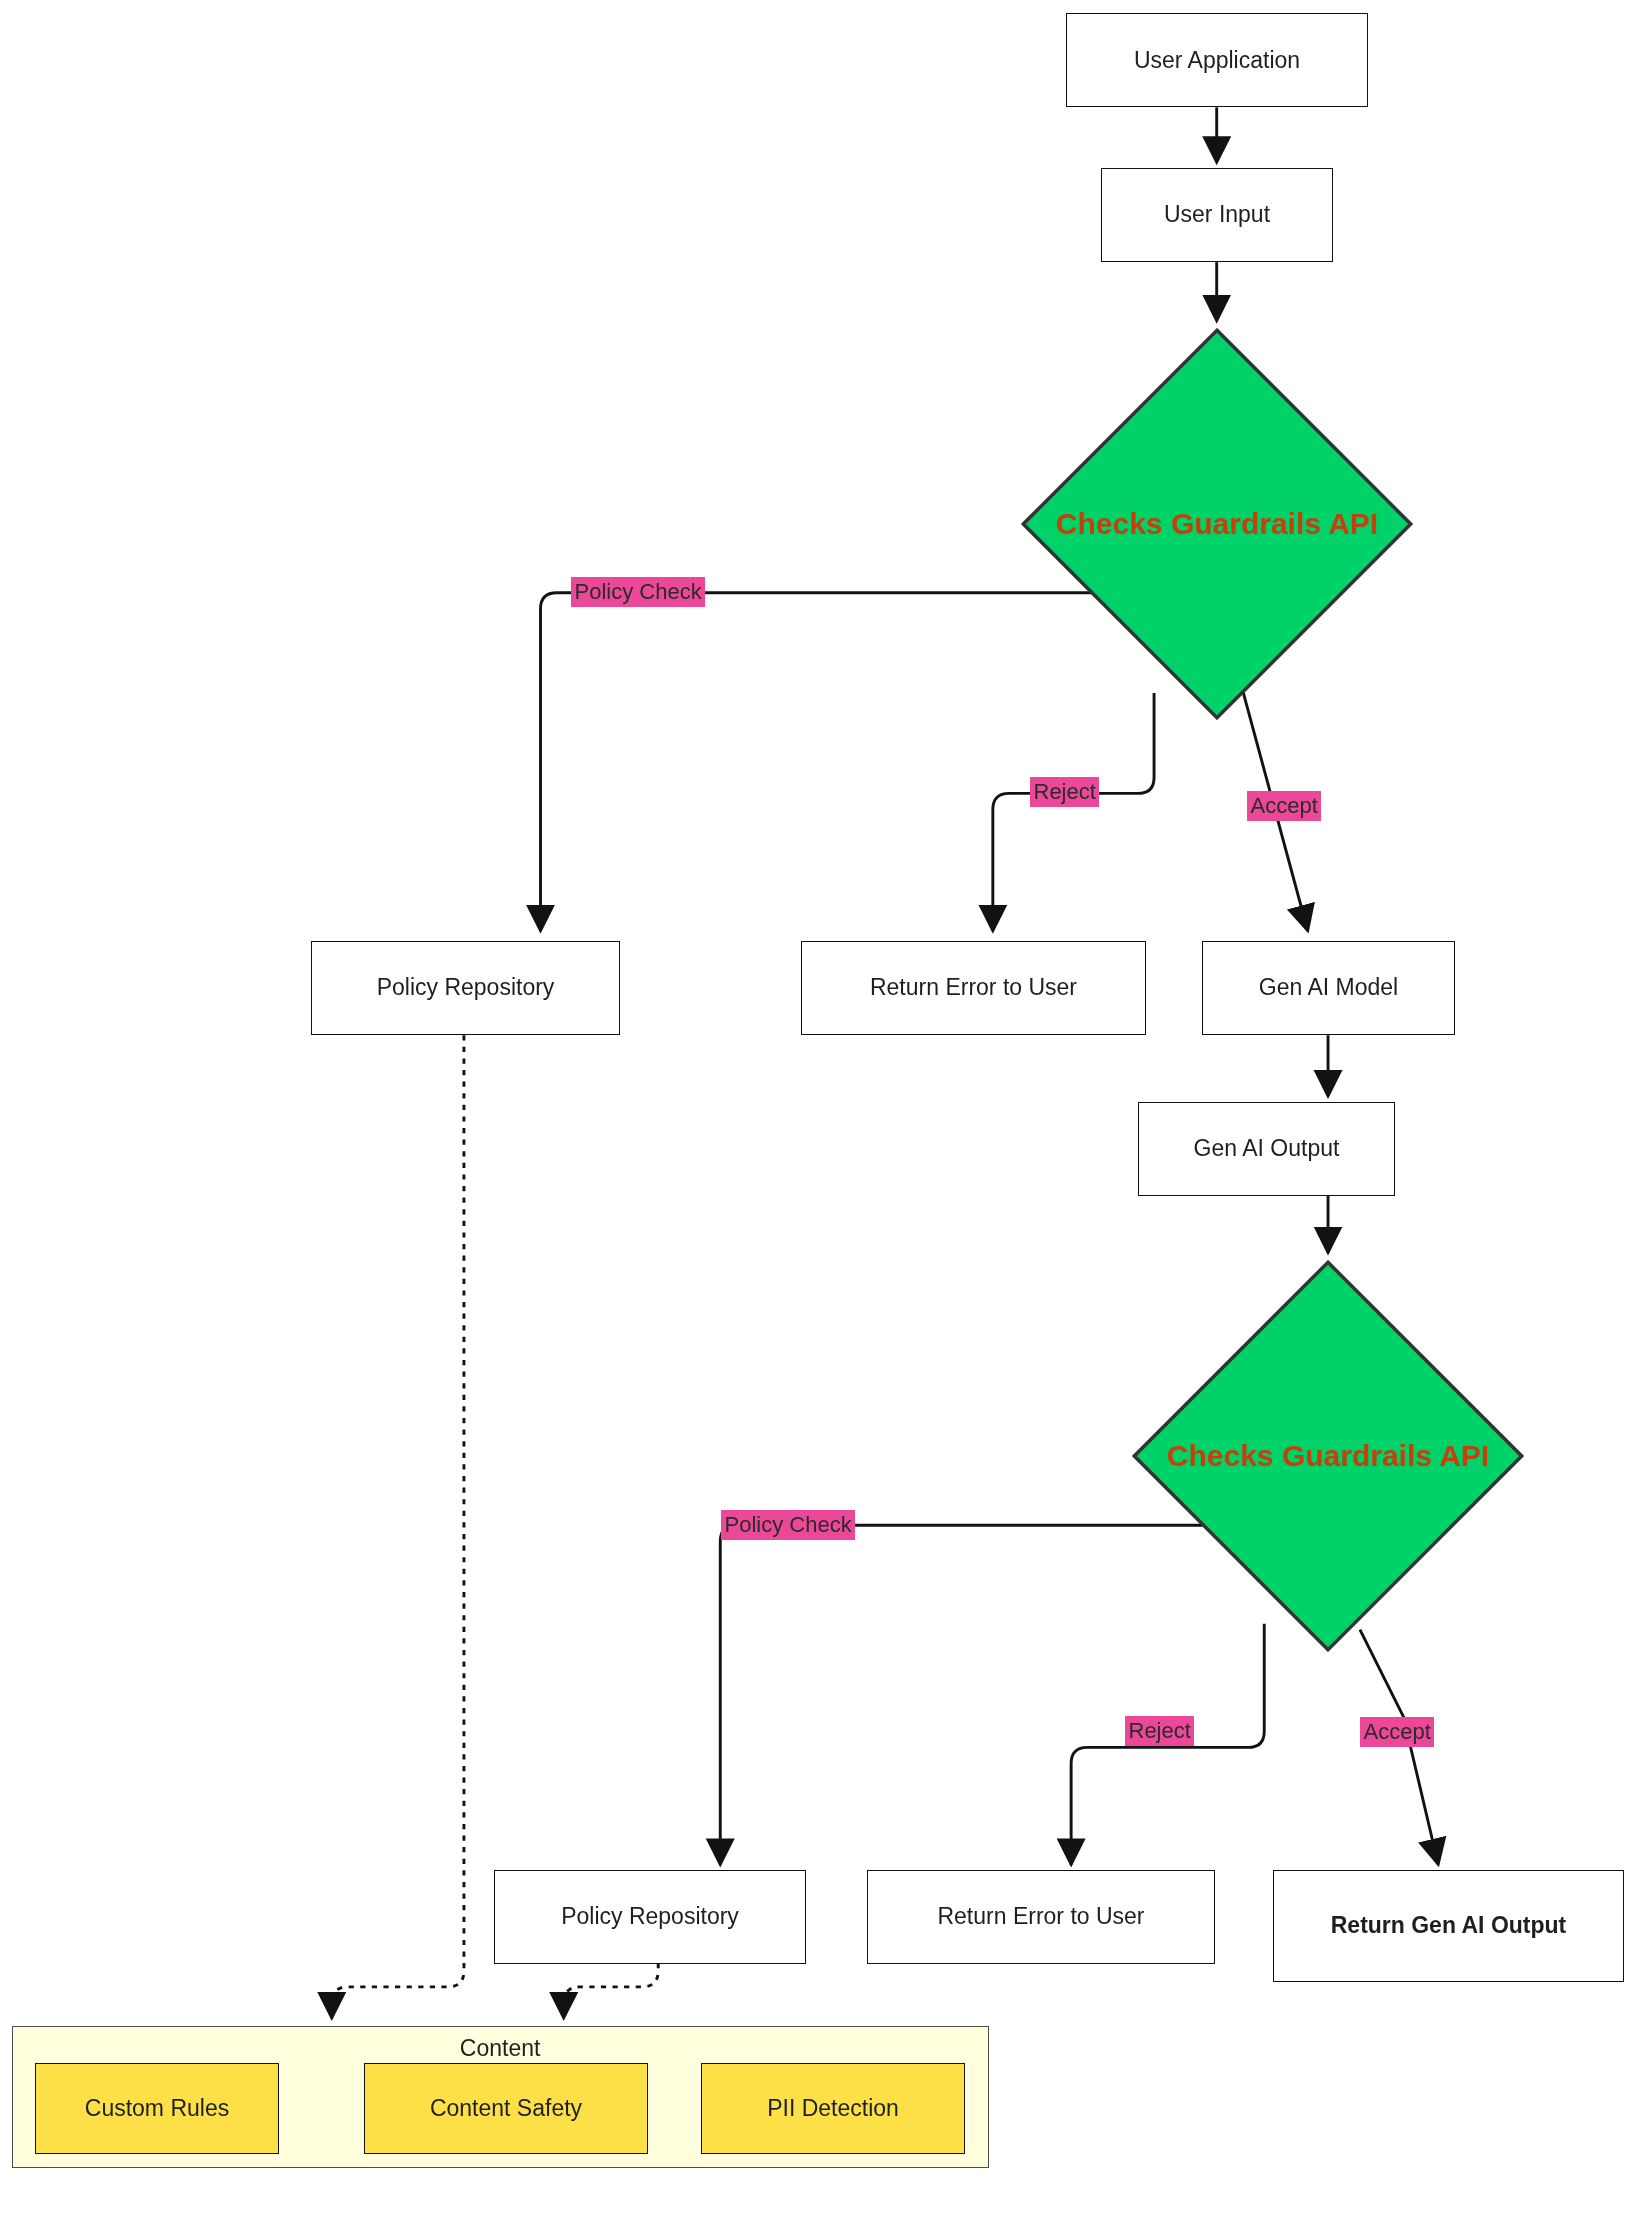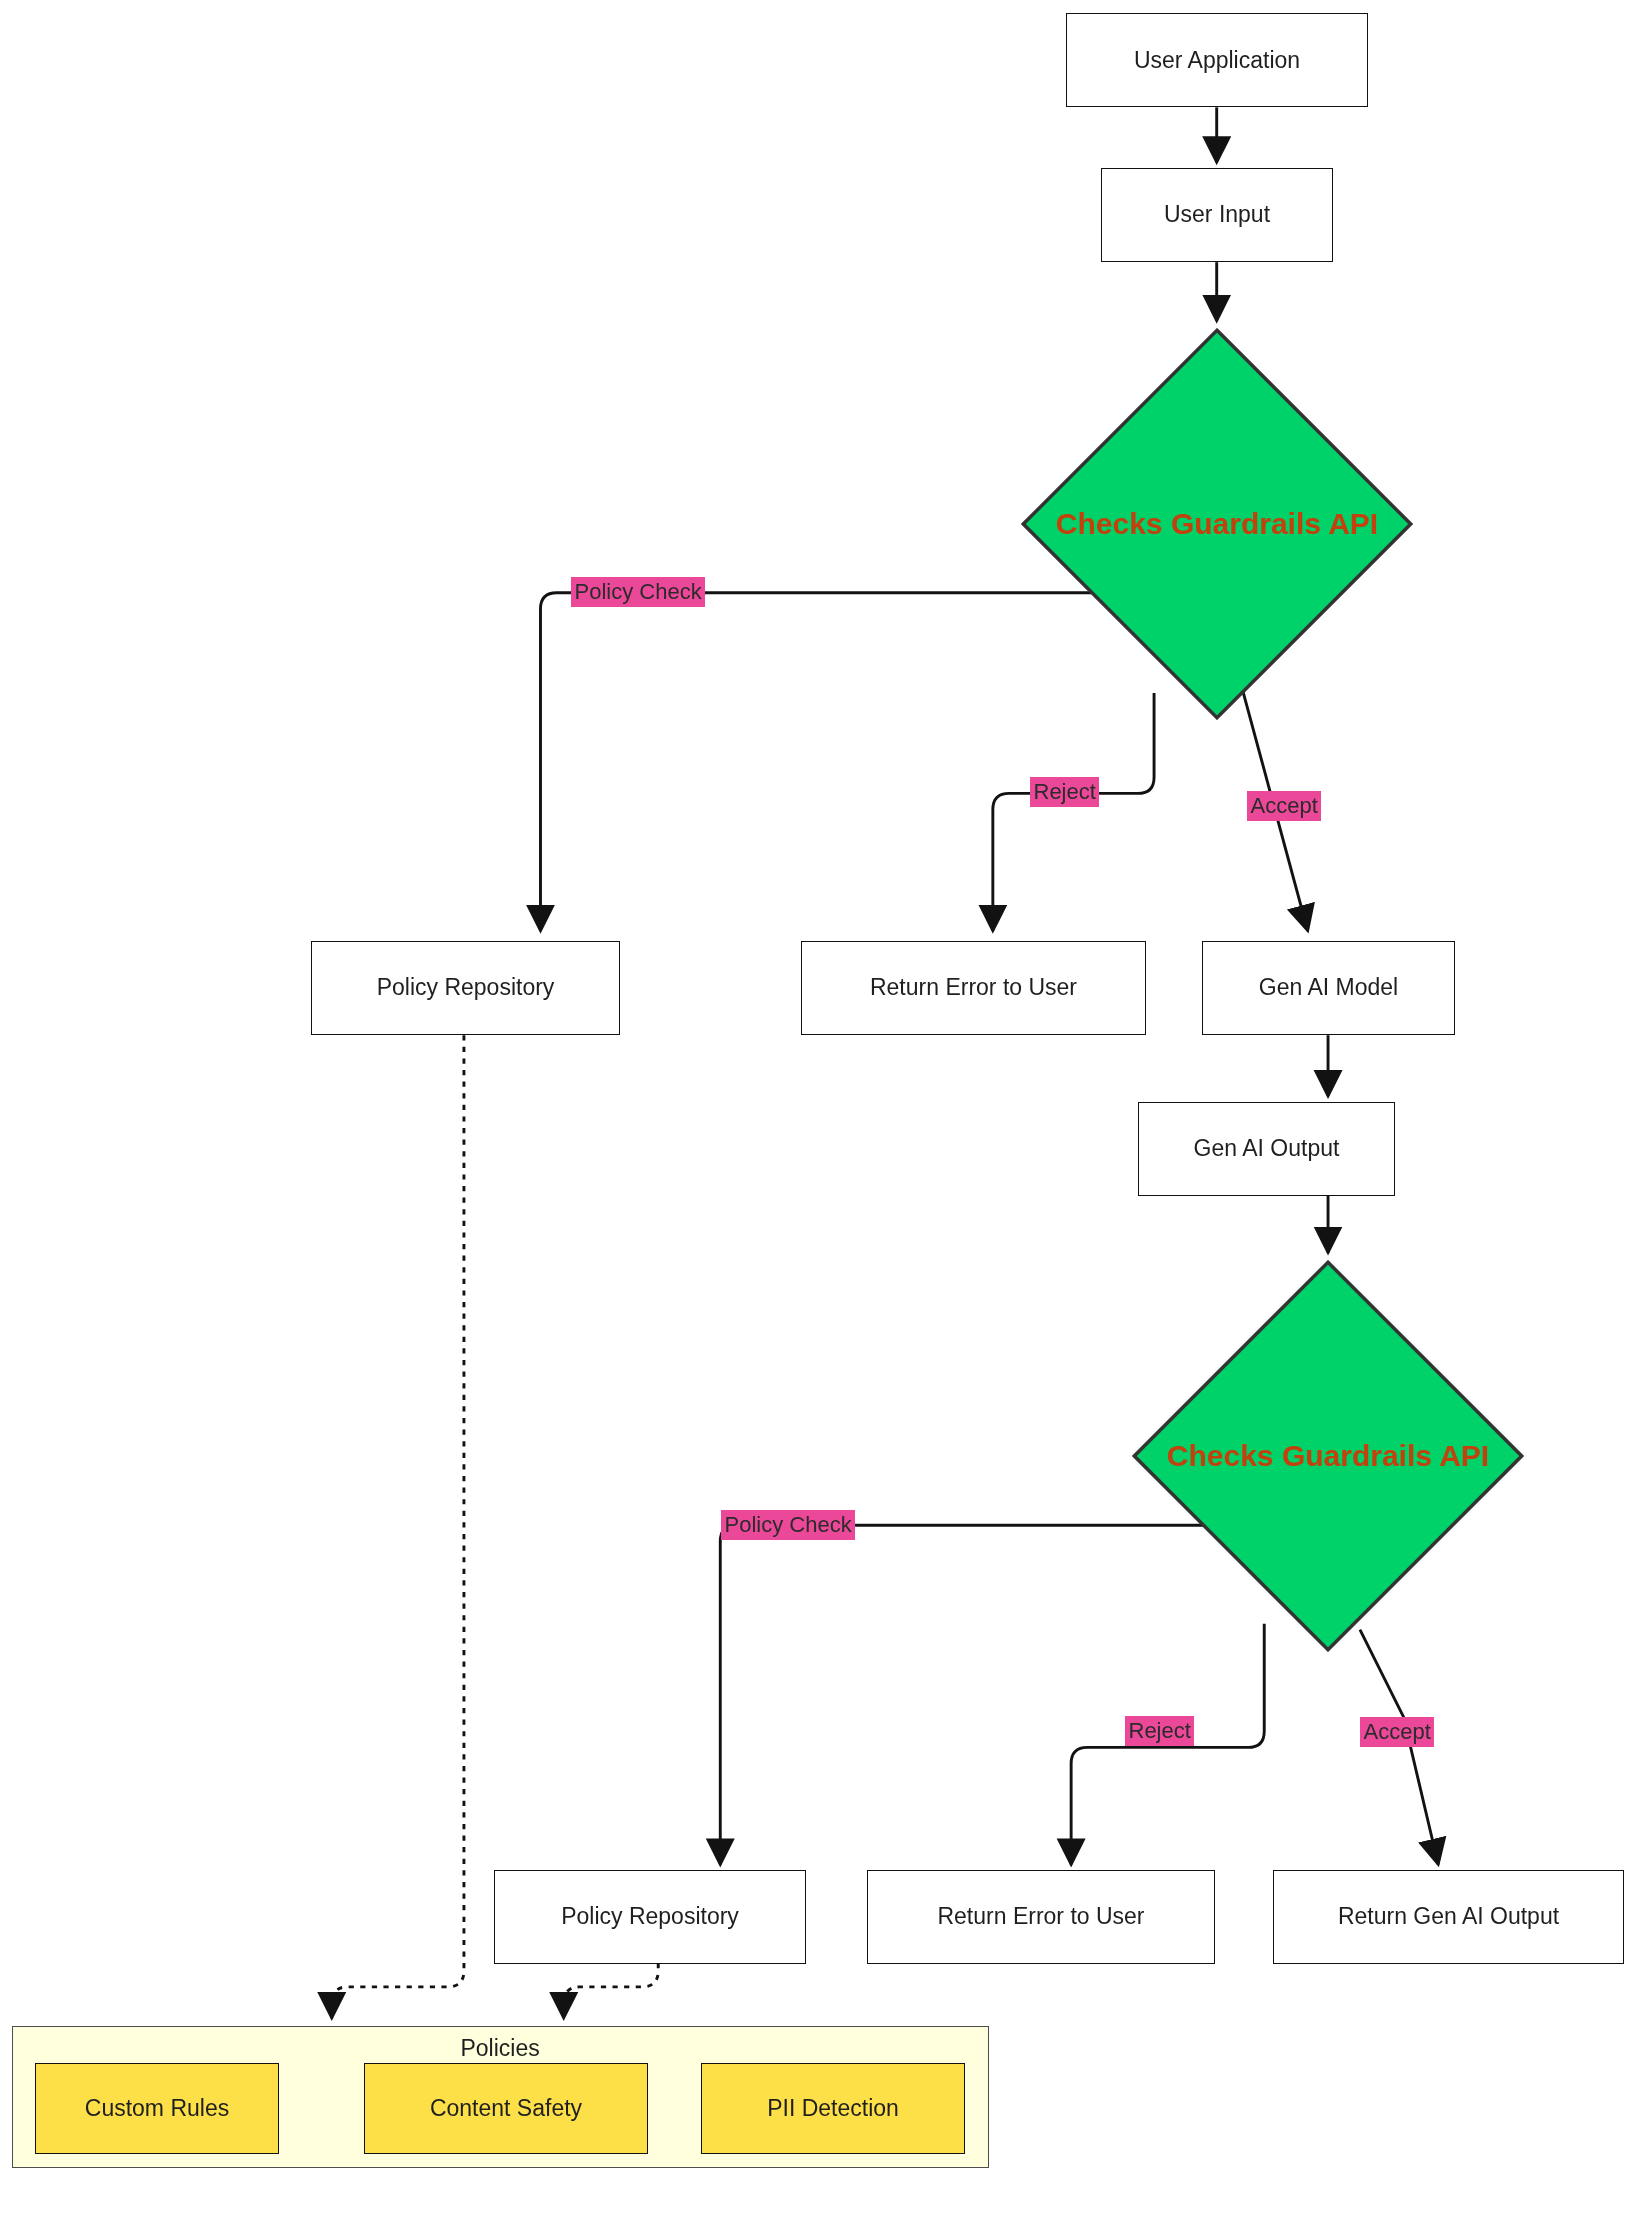--- a/index.html
+++ b/index.html
@@ -185,38 +185,38 @@
   </div>
 
   <div class="node rect" style="left:494px; top:1870px; width:312px; height:94px;">
     <span>Policy Repository</span>
   </div>
 
   <div class="node rect" style="left:867px; top:1870px; width:348px; height:94px;">
     <span>Return Error to User</span>
   </div>
 
-  <div class="node rect" style="left:1273px; top:1870px; width:351px; height:94px;">
+  <div class="node rect" style="left:1273px; top:1870px; width:351px; height:112px;font-weight:bold;">
     <span>Return Gen AI Output</span>
   </div>
 
   <div class="edge-label" style="left:571px; top:577px;">Policy Check</div>
 
   <div class="edge-label" style="left:1030px; top:777px;">Reject</div>
 
   <div class="edge-label" style="left:1247px; top:791px;">Accept</div>
 
   <div class="edge-label" style="left:721px; top:1510px;">Policy Check</div>
 
   <div class="edge-label" style="left:1125px; top:1716px;">Reject</div>
 
   <div class="edge-label" style="left:1360px; top:1717px;">Accept</div>
 
   <div class="cluster" style="left:11.6px; top:2026px; width:977px; height:142px;">
-    <div class="cluster-title" style="top:8px;">Policies</div>
+    <div class="cluster-title" style="top:8px;">Content</div>
   </div>
 
   <div class="cluster-child" style="left:35px; top:2063px; width:244px; height:91px;">
     <span>Custom Rules</span>
   </div>
 
   <div class="cluster-child" style="left:364px; top:2063px; width:284px; height:91px;">
     <span>Content Safety</span>
   </div>
 

